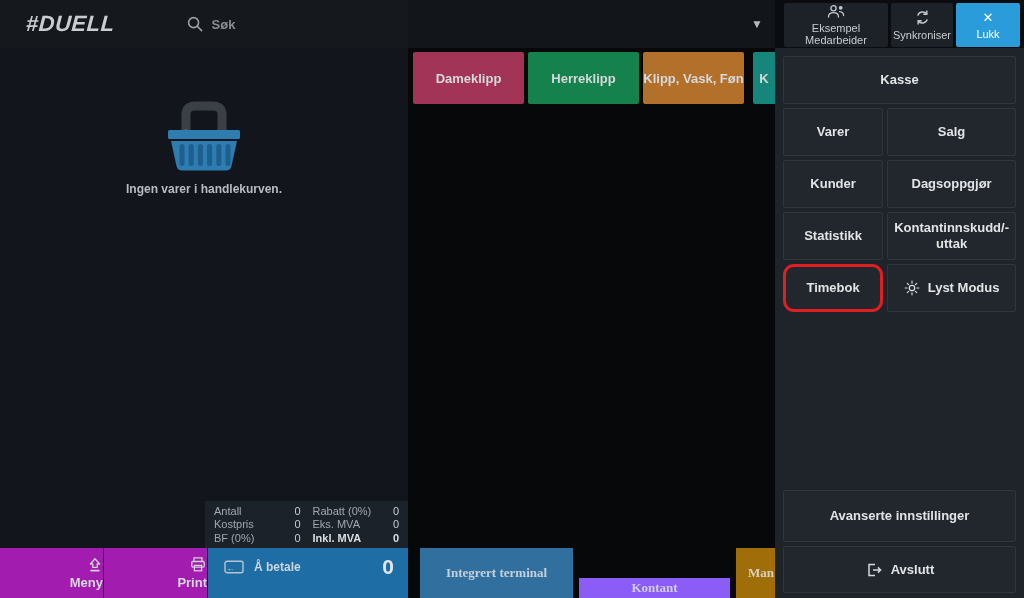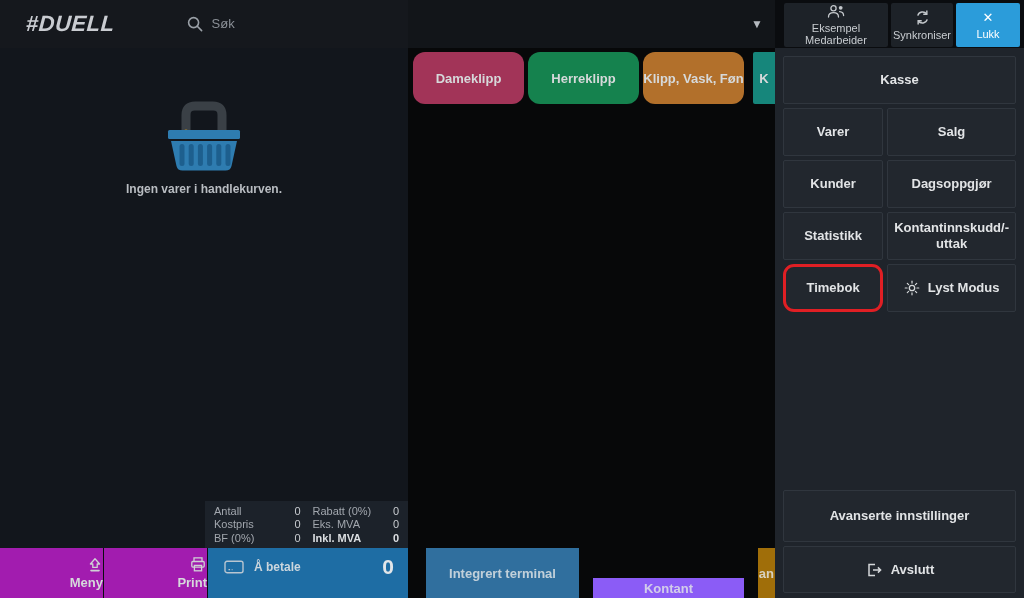--- a/index.html
+++ b/index.html
@@ -4,21 +4,21 @@
 <style>
   * { margin:0; padding:0; box-sizing:border-box; }
   html,body { background:#000; }
   body { font-family:"Liberation Sans", sans-serif; width:1024px; height:598px; overflow:hidden; }
   .app { width:1024px; height:598px; display:flex; flex-direction:column; background:#0a0c0e; }
 
   
   .topbar { height:48px; flex:none; display:flex; }
   .topbar-left { width:408px; flex:none; background:#15181d; display:flex; align-items:center; }
   .logo { margin-left:26px; font-size:22px; font-weight:bold; font-style:italic; letter-spacing:.5px; color:#c9ccd1; transform:skewX(-4deg); }
-  .search { margin-left:72px; display:flex; align-items:flex-start; gap:9px; color:#8a8f96; font-size:13px; font-weight:normal; cursor:text; }
+  .search { margin-left:72px; display:flex; align-items:flex-end; gap:9px; color:#8a8f96; font-size:13px; font-weight:bold; cursor:text; }
   .topbar-mid { flex:1; background:#121519; display:flex; align-items:center; justify-content:flex-end; }
   .caret { margin-right:12px; color:#b4b9bf; font-size:12px; cursor:pointer; }
   .topbar-right { width:249px; flex:none; background:#0a0c0f; display:flex; gap:3px; padding:3px 4px 1px 9px; }
   .top-btn { background:#1d2228; border-radius:2px; display:flex; flex-direction:column; align-items:center; justify-content:center; gap:3px; color:#c9cdd1; font-size:11px; cursor:pointer; text-align:center; line-height:12px; }
   .top-btn.employee { flex:1; }
   .top-btn.sync { width:62px; flex:none; }
   .top-btn.lukk { width:64px; flex:none; background:#2b9cda; color:#fff; }
   .top-btn .x-glyph { font-size:13px; line-height:14px; }
 
   
@@ -35,25 +35,25 @@
   .summary-row.bold, .summary-row.bold .val { font-weight:bold; color:#dcdfe2; }
   .left-bottom { height:50px; flex:none; display:flex; background:#0a0c0e; gap:1px; }
   .bb-btn { width:103px; flex:none; background:#a21caf; display:flex; flex-direction:column; align-items:flex-end; justify-content:center; gap:2px; color:#d6d9db; font-size:13px; font-weight:bold; cursor:pointer; }
   .pay-total { flex:1; background:#1e6da4; display:flex; align-items:center; padding:0 14px 12px 16px; gap:10px; cursor:pointer; }
   .pay-total .label { font-size:12px; color:#ccd6dd; font-weight:bold; }
   .pay-total .amount { margin-left:auto; font-size:21px; font-weight:bold; color:#e2e6e9; }
 
   
   .mid-col { flex:1; background:#070809; display:flex; flex-direction:column; min-width:0; }
   .categories { height:56px; flex:none; display:flex; gap:4px; padding:4px 0 0 5px; overflow:hidden; }
-  .cat-btn { width:111px; flex:none; border-radius:12px; display:flex; align-items:center; justify-content:center; font-size:13px; font-weight:bold; color:#d6d9da; cursor:pointer; text-align:center; }
+  .cat-btn { width:111px; flex:none; border-radius:2px; display:flex; align-items:center; justify-content:center; font-size:13px; font-weight:bold; color:#d6d9da; cursor:pointer; text-align:center; }
   .cat-btn.c3 { width:101px; }
   .cat-btn.partial { flex:1; min-width:0; margin-left:5px; border-radius:2px 0 0 2px; }
   .mid-spacer { flex:1; }
-  .pay-methods { height:50px; flex:none; display:flex; gap:14px; padding-left:18px; }
+  .pay-methods { height:50px; flex:none; display:flex; gap:6px; padding-left:12px;font-family:Liberation Serif, serif; }
   .pm-btn { display:flex; align-items:center; justify-content:center; font-size:13px; font-weight:bold; color:rgba(226,229,231,.82); cursor:pointer; }
   .pm-btn.p1 { width:153px; flex:none; }
   .pm-btn.p2 { width:151px; flex:none; }
   .pm-btn.partial { flex:1; min-width:0; justify-content:flex-end; padding-right:1px; overflow:hidden; }
 
   
   .right-col { width:249px; flex:none; background:#1f242b; display:flex; flex-direction:column; padding:8px 8px 5px 8px; gap:4px; }
   .menu-grid { display:grid; grid-template-columns:1fr 1fr; gap:4px; }
   .menu-btn { background:#22272e; border:1px solid #30363e; border-radius:2px; min-height:48px; display:flex; align-items:center; justify-content:center; gap:8px; text-align:center; font-size:13px; font-weight:bold; color:#e2e4e6; padding:3px 6px; cursor:pointer; line-height:16px; }
   .menu-btn.full { grid-column:1 / 3; }

